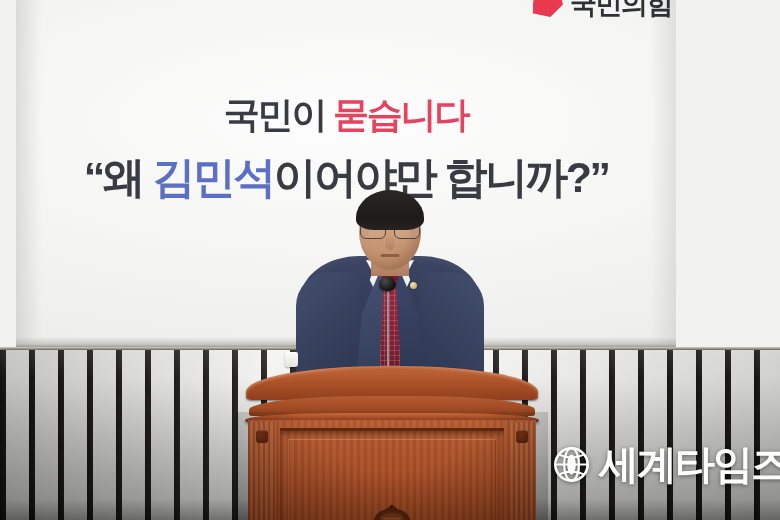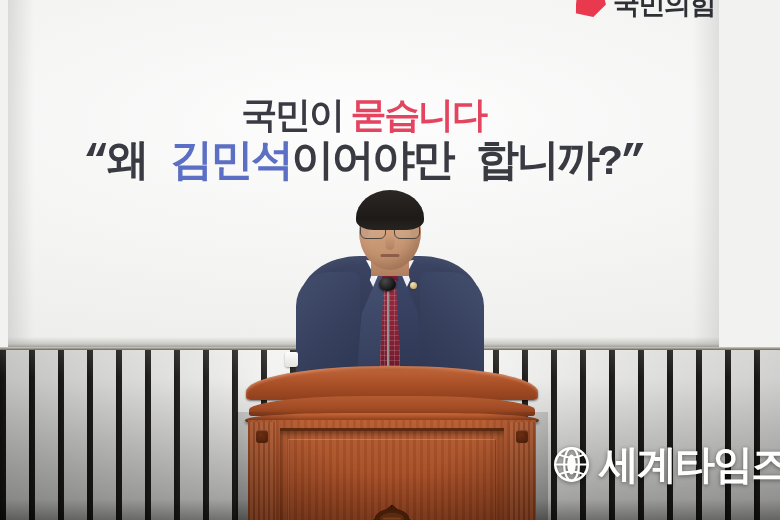--- a/index.html
+++ b/index.html
@@ -4,21 +4,21 @@
 <style>
   html,body{margin:0;padding:0;background:#000;}
   #stage{
     position:relative;width:780px;height:520px;overflow:hidden;
     font-family:"Liberation Sans","DejaVu Sans",sans-serif;
     background:#f2f2f0;
   }
 
   
   .banner{
-    position:absolute;left:8px;top:0;width:711px;height:347px;
+    position:absolute;left:16px;top:0;width:660px;height:347px;
     background:
       radial-gradient(ellipse 120% 80% at 50% 35%, #fdfdfd 0%, #f4f4f3 55%, #ebebe9 100%);
   }
   .banner:after{
     content:"";position:absolute;left:0;right:0;bottom:0;height:10px;
     background:linear-gradient(to bottom, rgba(190,190,186,0) 0%, rgba(170,170,165,.55) 70%, rgba(140,140,135,.8) 100%);
   }
   .banner-edge-l{position:absolute;left:0;top:0;width:26px;height:347px;
     background:linear-gradient(to right,rgba(160,160,158,.30),rgba(255,255,255,0));}
   .banner-edge-r{position:absolute;right:0;top:0;width:26px;height:347px;
@@ -32,21 +32,21 @@
     transform:skewX(-3deg);
   }
   .party-name{
     font-size:27px;font-weight:bold;color:#2f3036;letter-spacing:-1.5px;
     white-space:nowrap;
   }
 
   
   .headline{position:absolute;left:0;right:0;top:58px;text-align:center;}
   .hl-line1{font-size:36px;font-weight:bold;letter-spacing:-2.2px;line-height:1;white-space:nowrap;margin-top:39px;}
-  .hl-line2{font-size:43px;font-weight:bold;letter-spacing:-2.6px;line-height:1;margin-top:8px;white-space:nowrap;font-family:Liberation Mono, monospace;}
+  .hl-line2{font-size:43px;font-weight:bold;letter-spacing:-2.6px;line-height:1;margin-top:23px;white-space:nowrap;}
   .t-dark{color:#3a3a42;}
   .t-red{color:#e4445f;}
   .t-blue{color:#5b6fc4;}
 
   
   .wall{
     position:absolute;left:0;top:347px;width:780px;height:173px;
     background:
       repeating-linear-gradient(to right,
         #171511 0px, #171511 6px,

